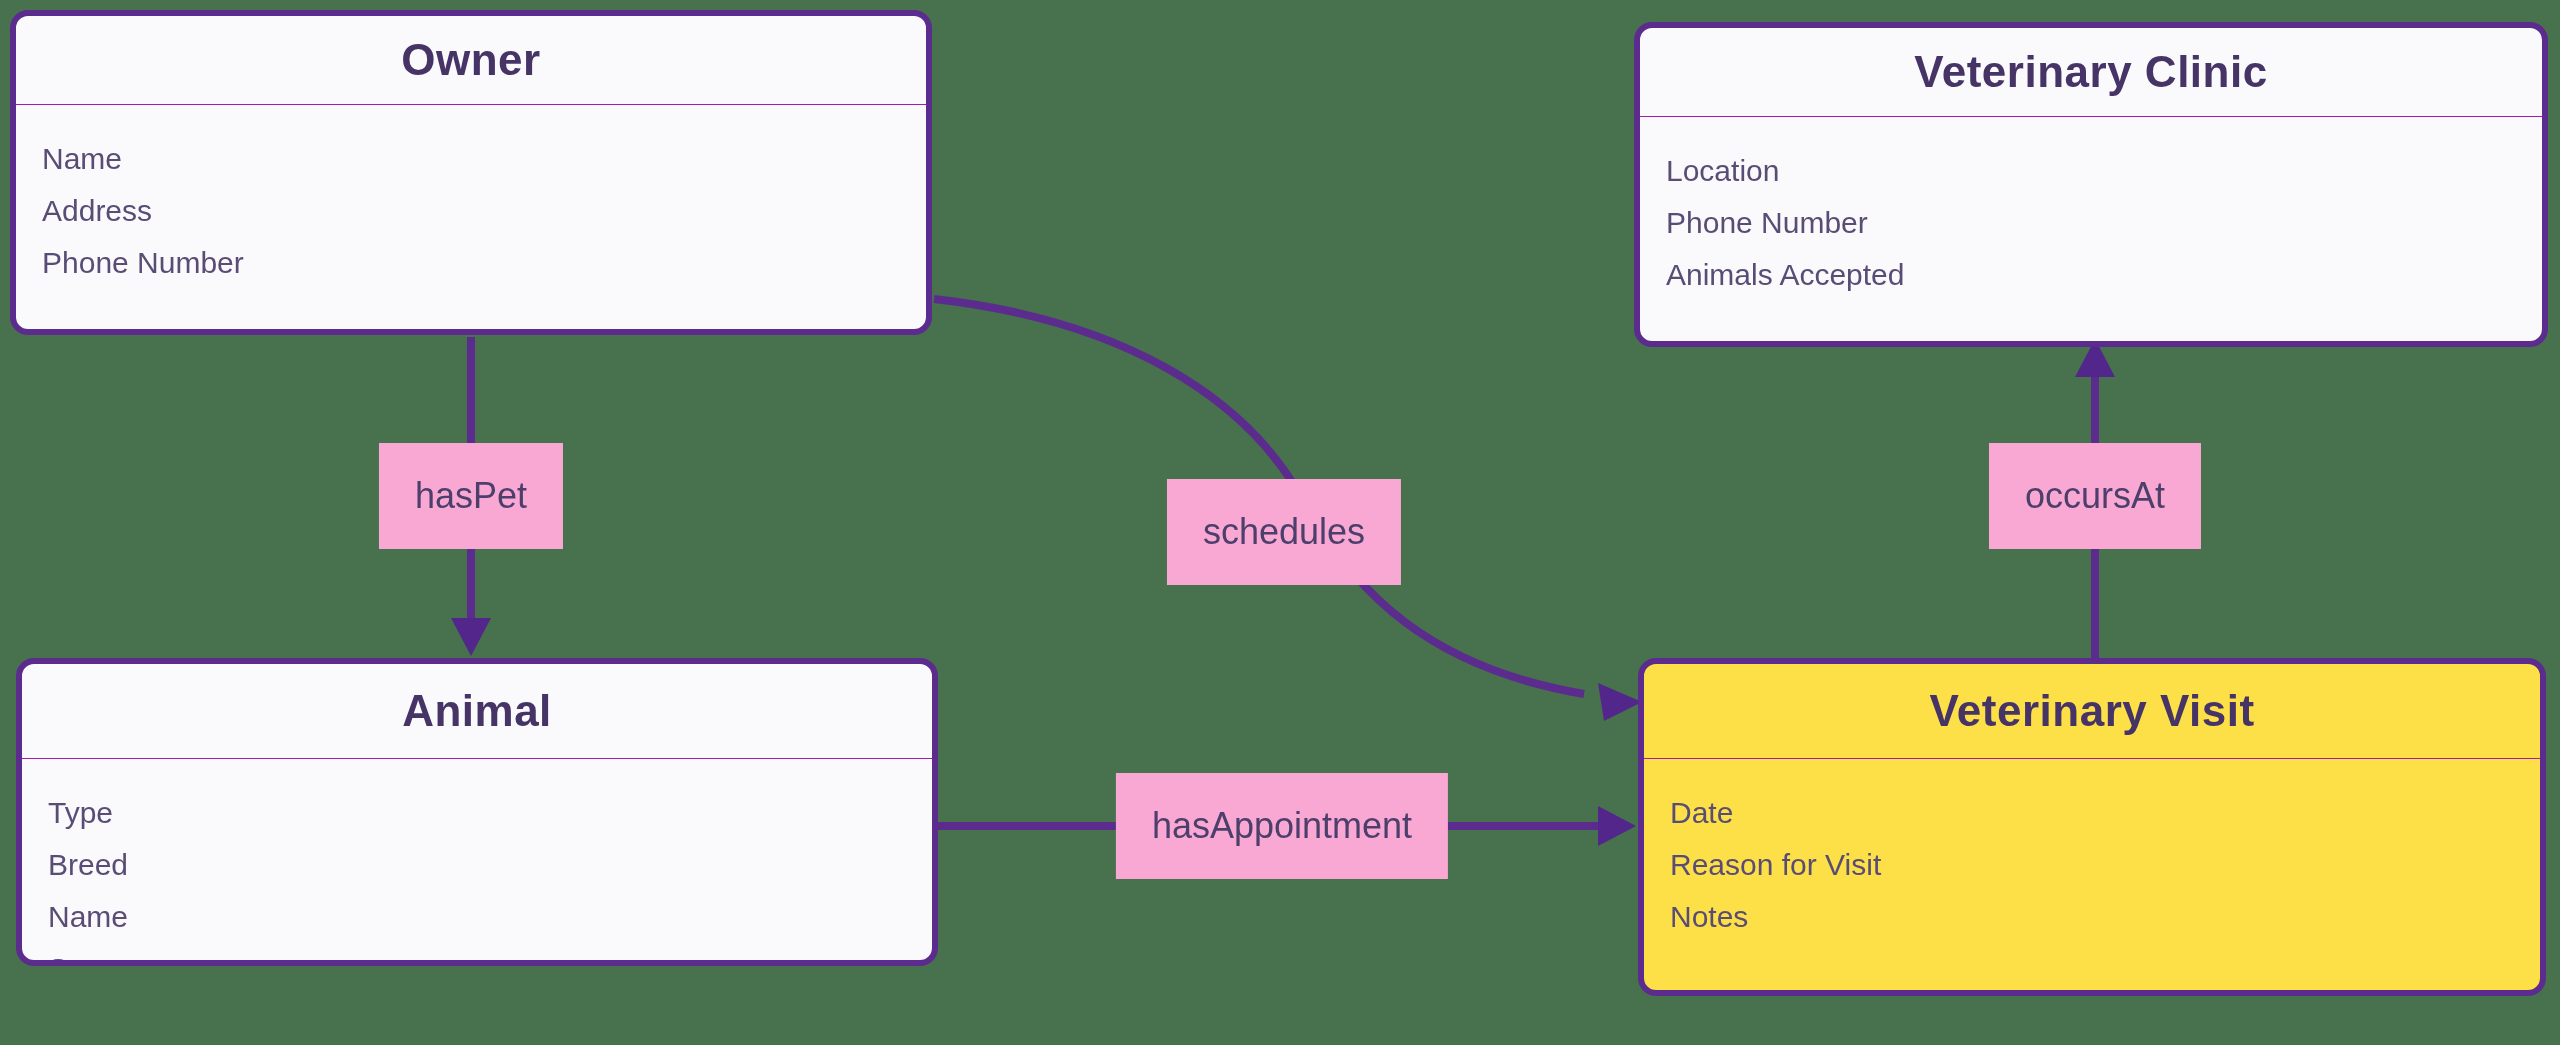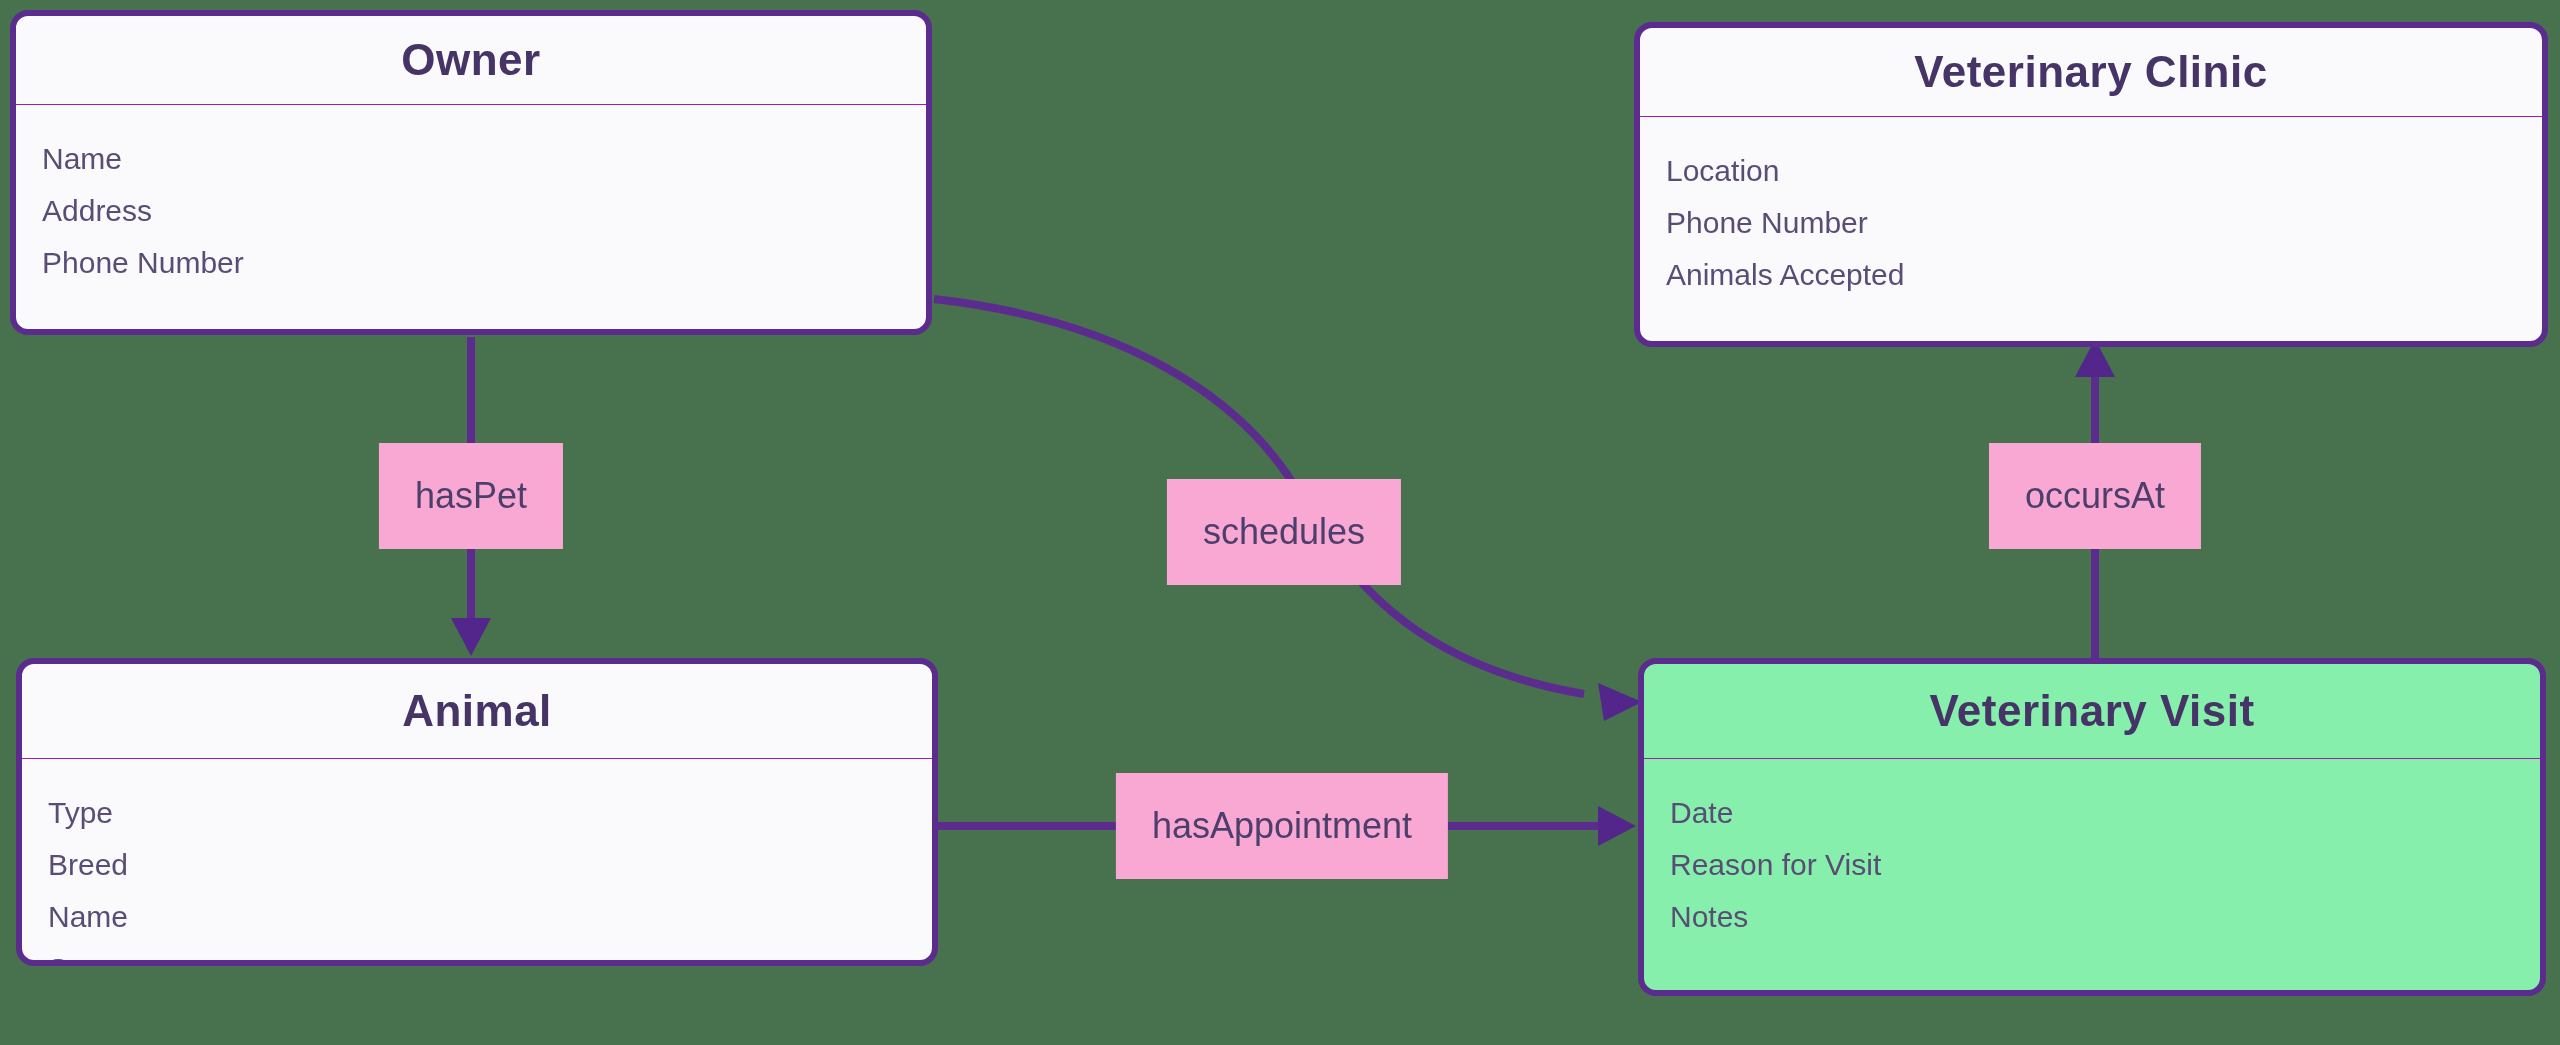--- a/index.html
+++ b/index.html
@@ -14,21 +14,21 @@
 
   
   .entity{
     position:absolute;
     background:#FAF9FC;
     border:6px solid #5B2C8E;
     border-radius:18px;
     box-sizing:border-box;
     overflow:hidden;
   }
-  .entity--highlight{background:#86efac;}
+  .entity--highlight{background:#fde047;}
   .entity__header{
     border-bottom:1px solid #a21caf;
     display:flex;align-items:center;justify-content:center;
   }
   .entity--top .entity__header{height:88px;}
   .entity--bottom .entity__header{height:94px;}
   .entity__title{
     font-size:44px;font-weight:700;color:#463467;
     letter-spacing:0.5px;
   }

